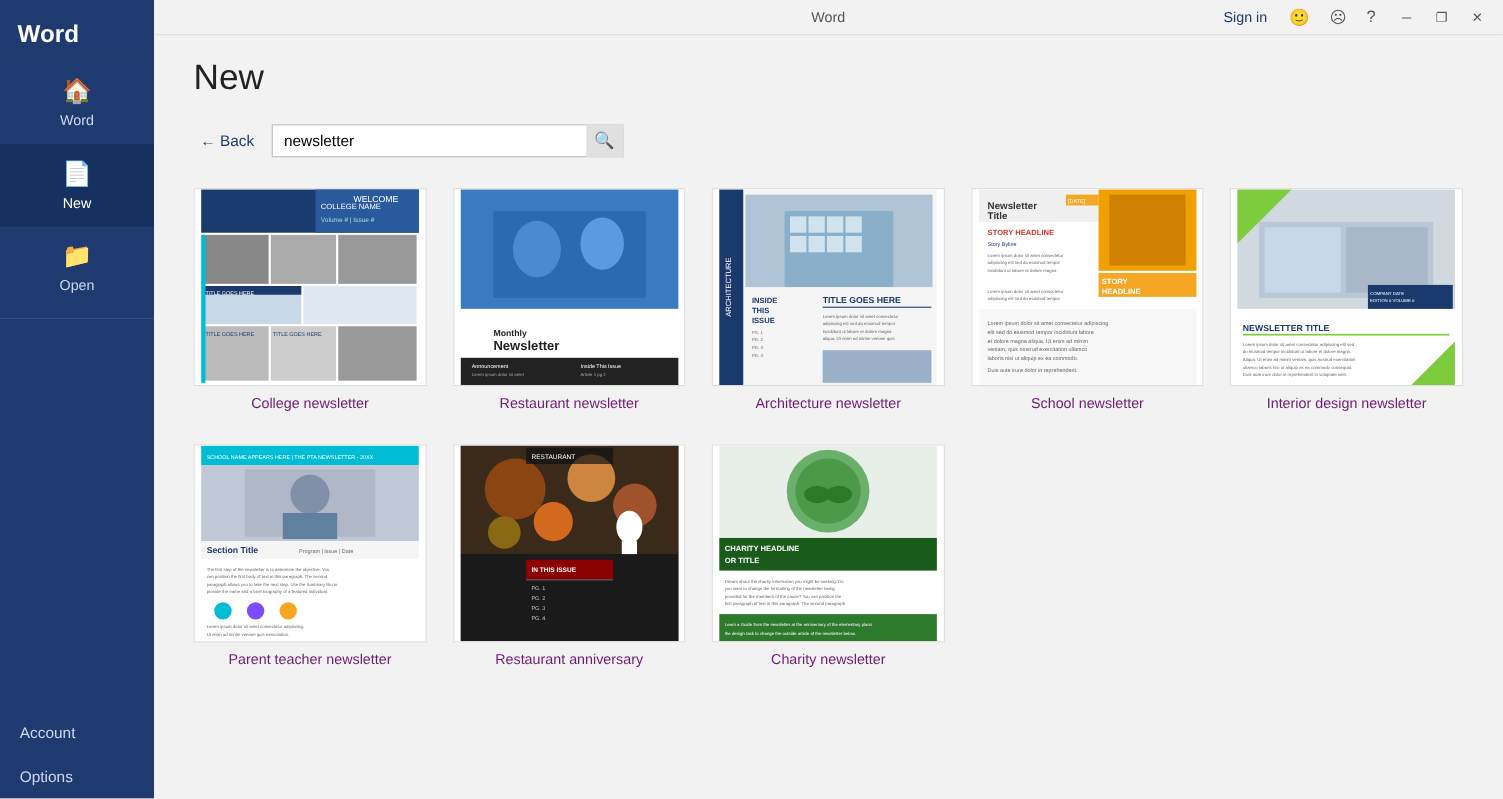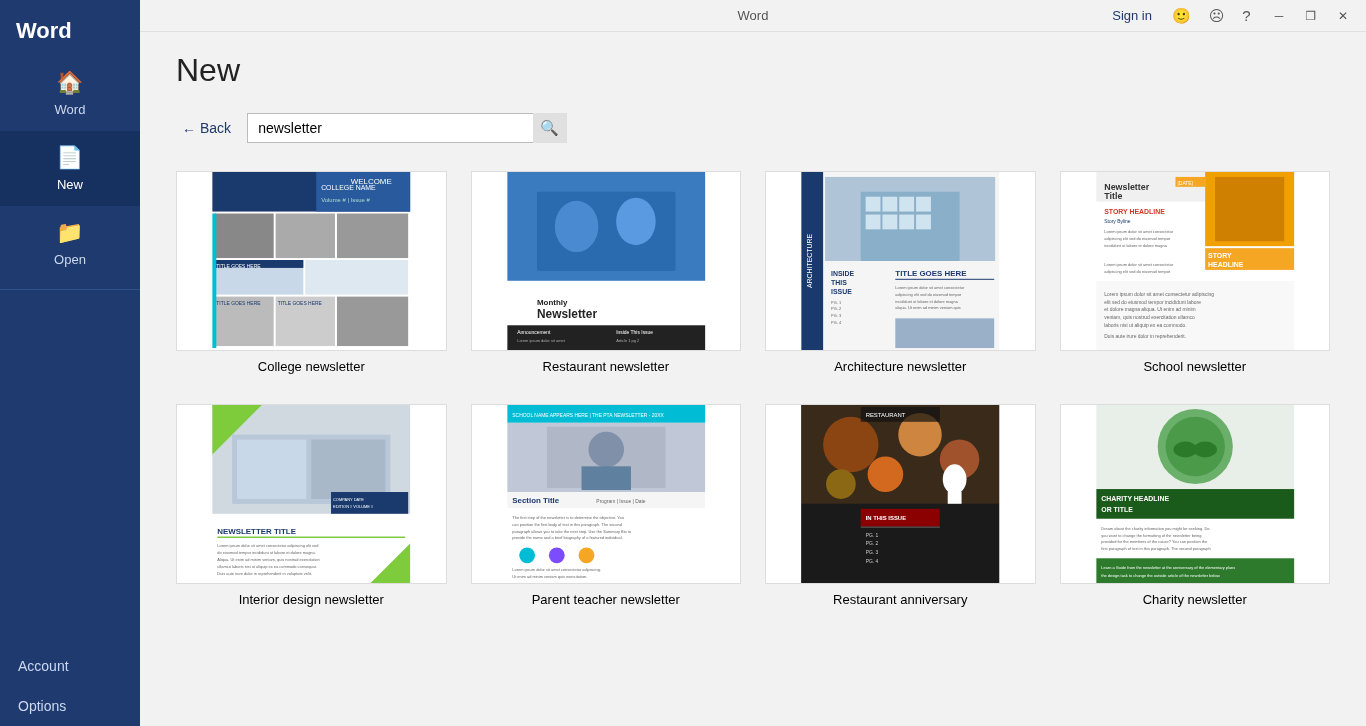--- a/index.html
+++ b/index.html
@@ -103,21 +103,21 @@
       cursor: pointer;
       display: flex;
       align-items: center;
       justify-content: center;
       font-size: 15px;
     }
 
     
     .template-grid {
       display: grid;
-      grid-template-columns: repeat(4, 1fr);
+      grid-template-columns: repeat(5, 1fr);
       gap: 30px 24px;
     }
     .template-card {
       display: flex;
       flex-direction: column;
       align-items: center;
       cursor: pointer;
     }
     .template-thumb {
       width: 100%;
@@ -126,21 +126,21 @@
       border: 1px solid #ddd;
       overflow: hidden;
       display: flex;
       align-items: center;
       justify-content: center;
       margin-bottom: 8px;
       position: relative;
     }
     .template-label {
       font-size: 13px;
-      color: #000000;
+      color: #701a75;
       text-align: center;
     }
 
     
     #main::-webkit-scrollbar { width: 10px; }
     #main::-webkit-scrollbar-track { background: #e8e8e8; }
     #main::-webkit-scrollbar-thumb { background: #bbb; }
 
     
     #titlebar {

